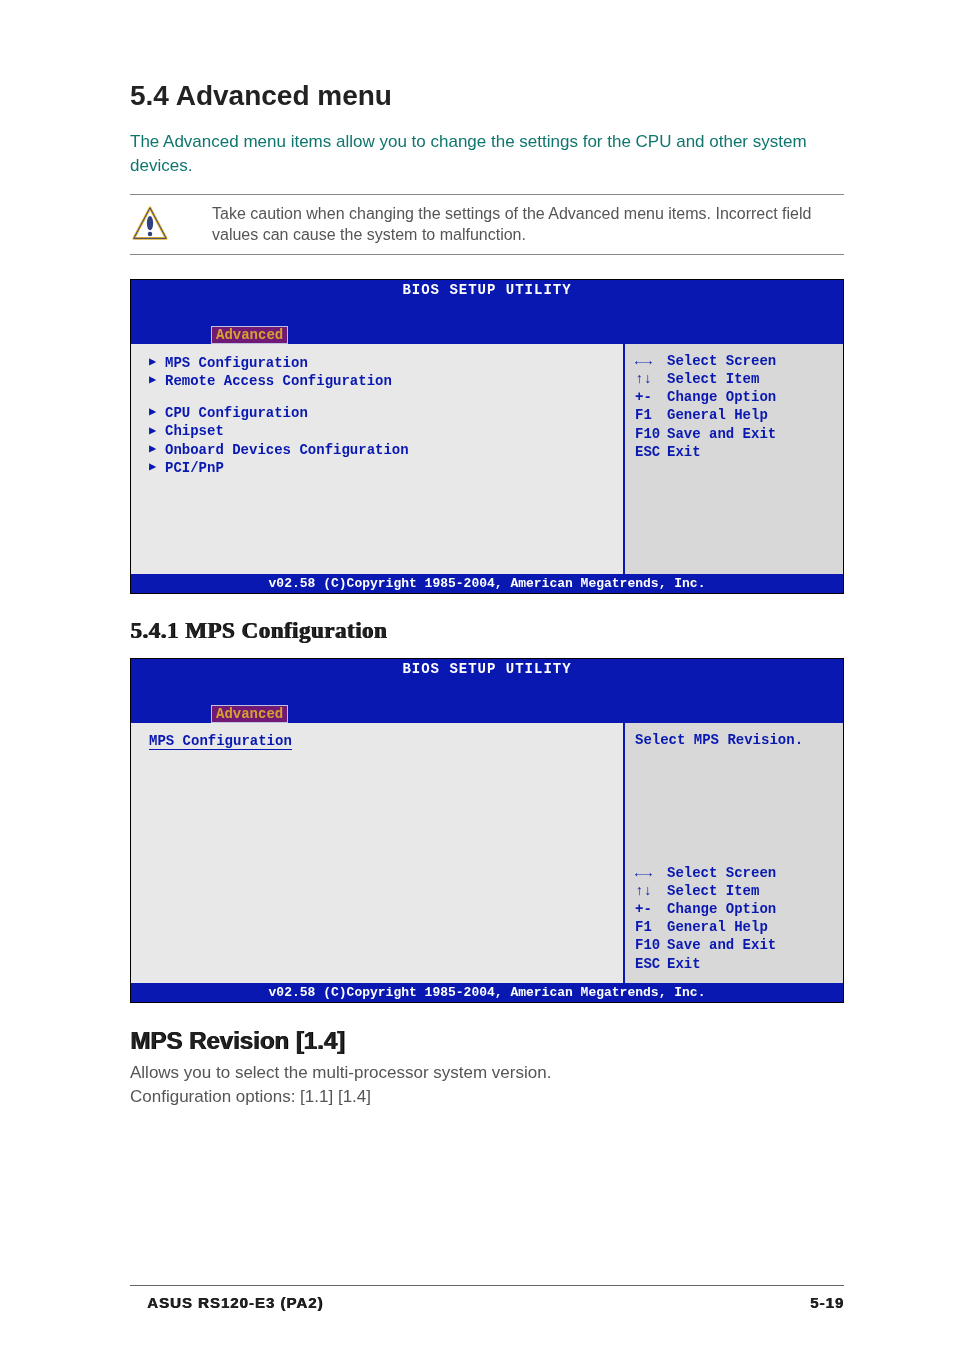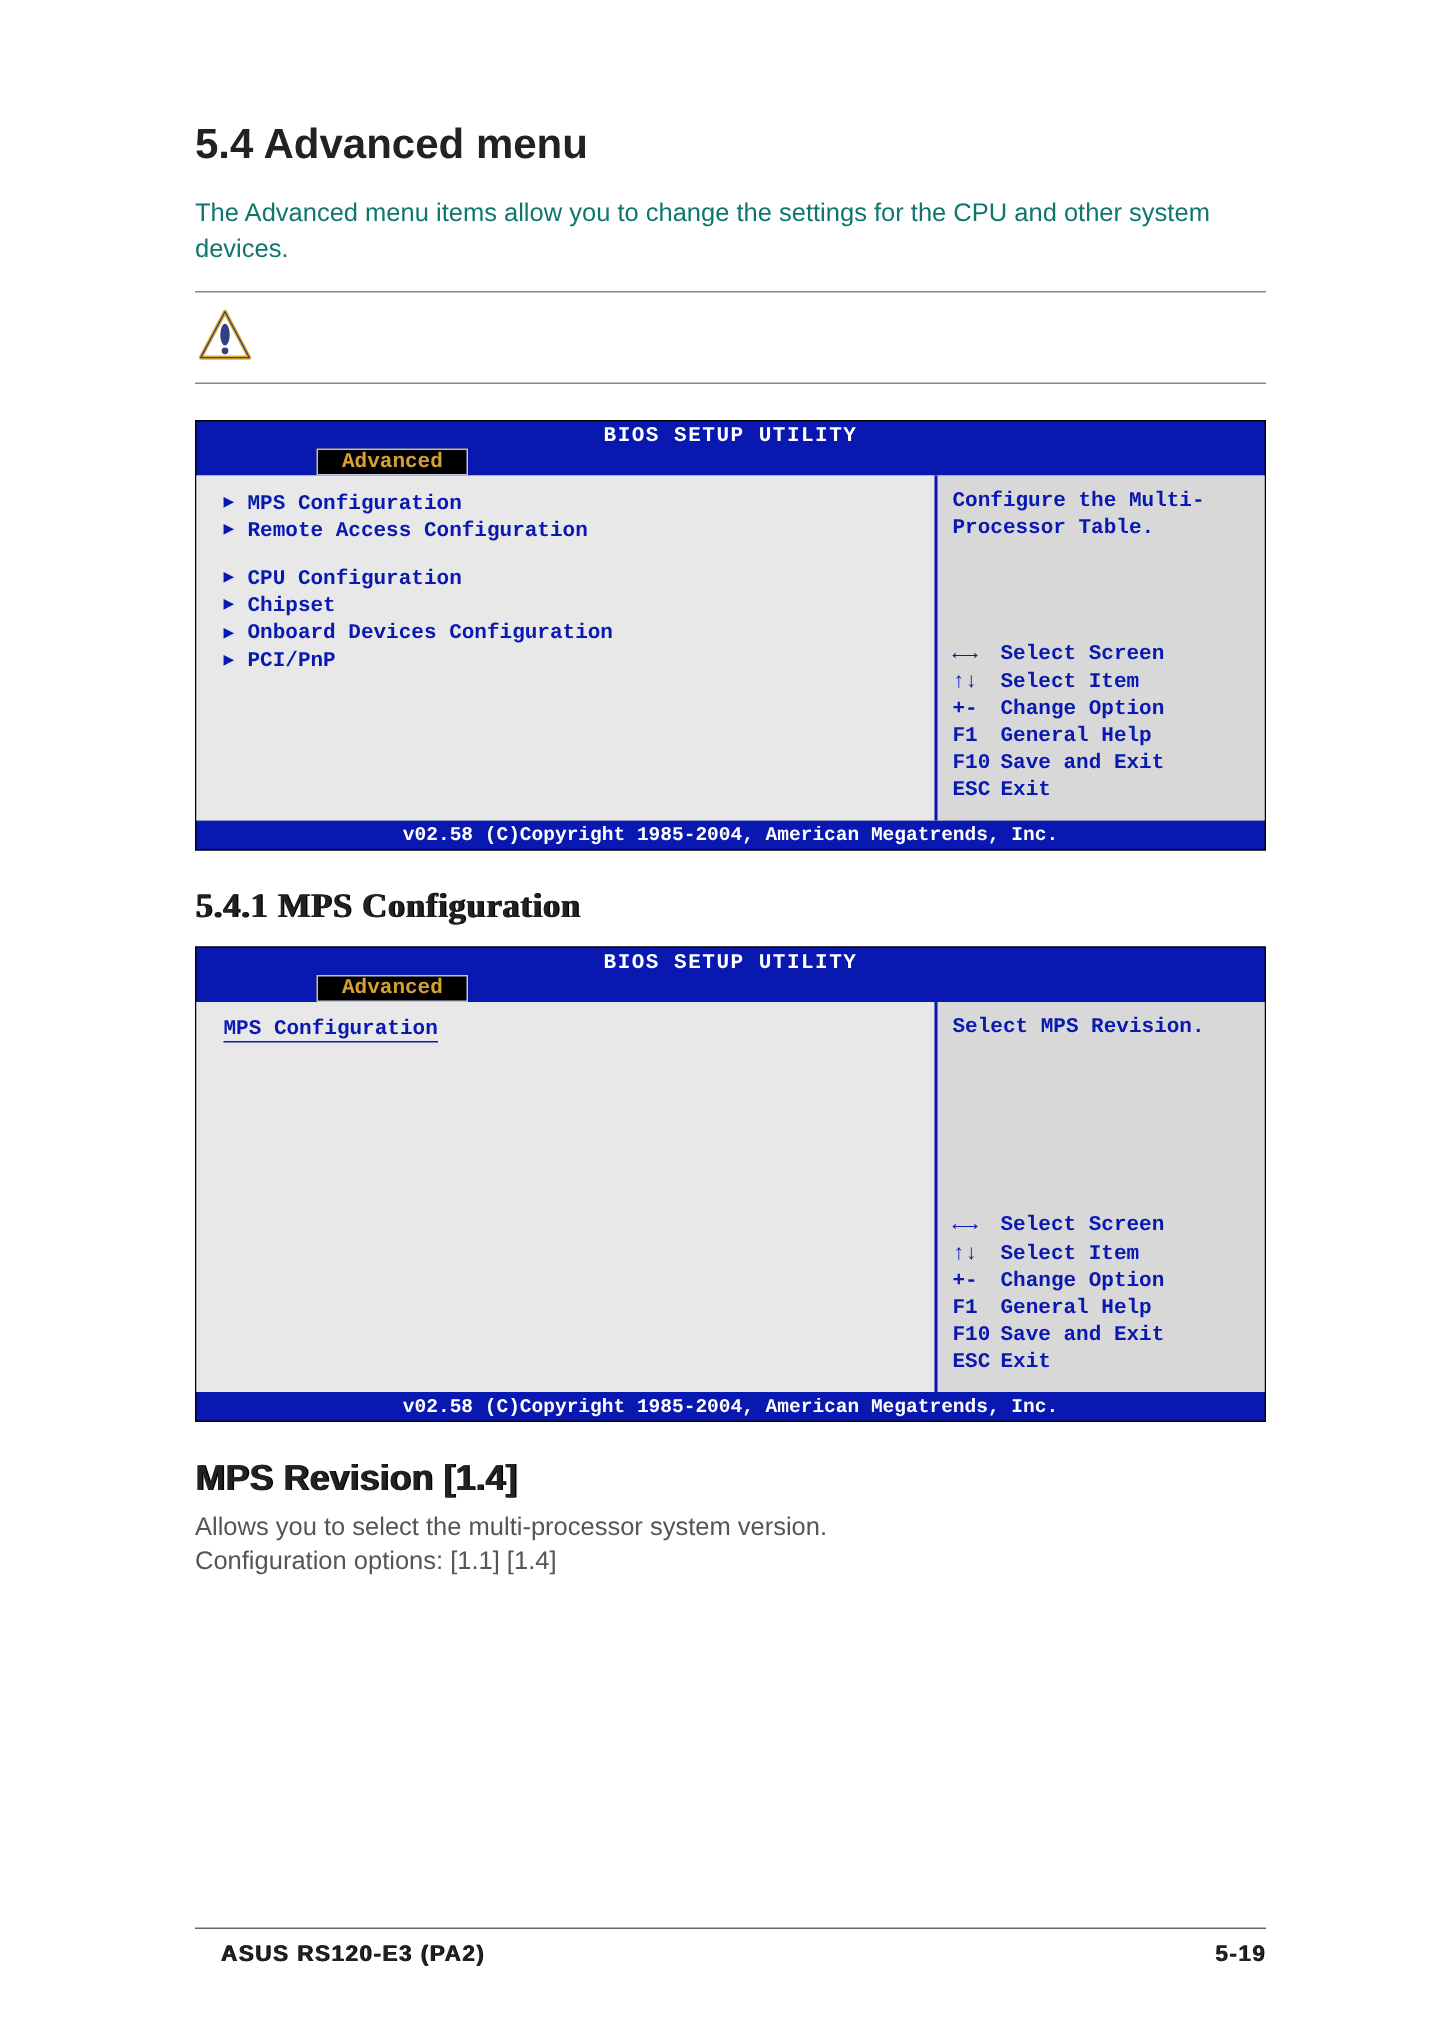--- a/index.html
+++ b/index.html
@@ -63,22 +63,23 @@
       letter-spacing: 1px;
     }
     .bios-tabs {
       padding: 0 0 0 80px;
       text-align: left;
     }
     .bios-tab {
       display: inline-block;
       color: #d8a030;
       border: 1px solid #c0c0e0;
-      padding: 0 16px;
-      background: #000000;
+      padding: 0 4px;
+      background: #701a75;
+      margin-top: 28px;
     }
     .bios-body {
       display: flex;
       background: #e0e0e0;
     }
     .bios-left {
       flex: 1;
       padding: 10px 18px 40px 18px;
       background: #e8e8e8;
       color: #0818b0;
@@ -172,20 +173,21 @@
 
 <div class="caution-box">
   <div class="caution-icon">
     <svg viewBox="0 0 44 40">
       <path d="M22 2 L40 36 L4 36 Z" fill="none" stroke="#e0b030" stroke-width="3" stroke-linejoin="round"></path>
       <path d="M22 2 L40 36 L4 36 Z" fill="none" stroke="#304080" stroke-width="1" stroke-linejoin="round"></path>
       <ellipse cx="22" cy="19" rx="3.5" ry="8" fill="#304080"></ellipse>
       <circle cx="22" cy="31" r="2.5" fill="#304080"></circle>
     </svg>
   </div>
+  <div class="caution-text">Take caution when changing the settings of the Advanced menu items. Incorrect field values can cause the system to malfunction.</div>
 </div>
 
 <div class="bios-screen">
   <div class="bios-header">
     <div class="bios-title">BIOS SETUP UTILITY</div>
     <div class="bios-tabs"><span class="bios-tab">Advanced</span></div>
   </div>
   <div class="bios-body">
     <div class="bios-left">
       <div class="menu-row">
@@ -208,24 +210,20 @@
       <div class="menu-row">
         <span class="menu-arrow">▶</span>
         <span class="menu-label">Onboard Devices Configuration</span>
       </div>
       <div class="menu-row">
         <span class="menu-arrow">▶</span>
         <span class="menu-label">PCI/PnP</span>
       </div>
     </div>
     <div class="bios-right">
-      <div class="help-top">
-        <div>Configure the Multi-</div>
-        <div>Processor Table.</div>
-      </div>
       <div class="nav-help">
         <div class="nav-row">
             <span class="nav-key">←→</span>
             <span>Select Screen</span>
           </div>
         <div class="nav-row">
             <span class="nav-key">↑↓</span>
             <span>Select Item</span>
           </div>
         <div class="nav-row">

